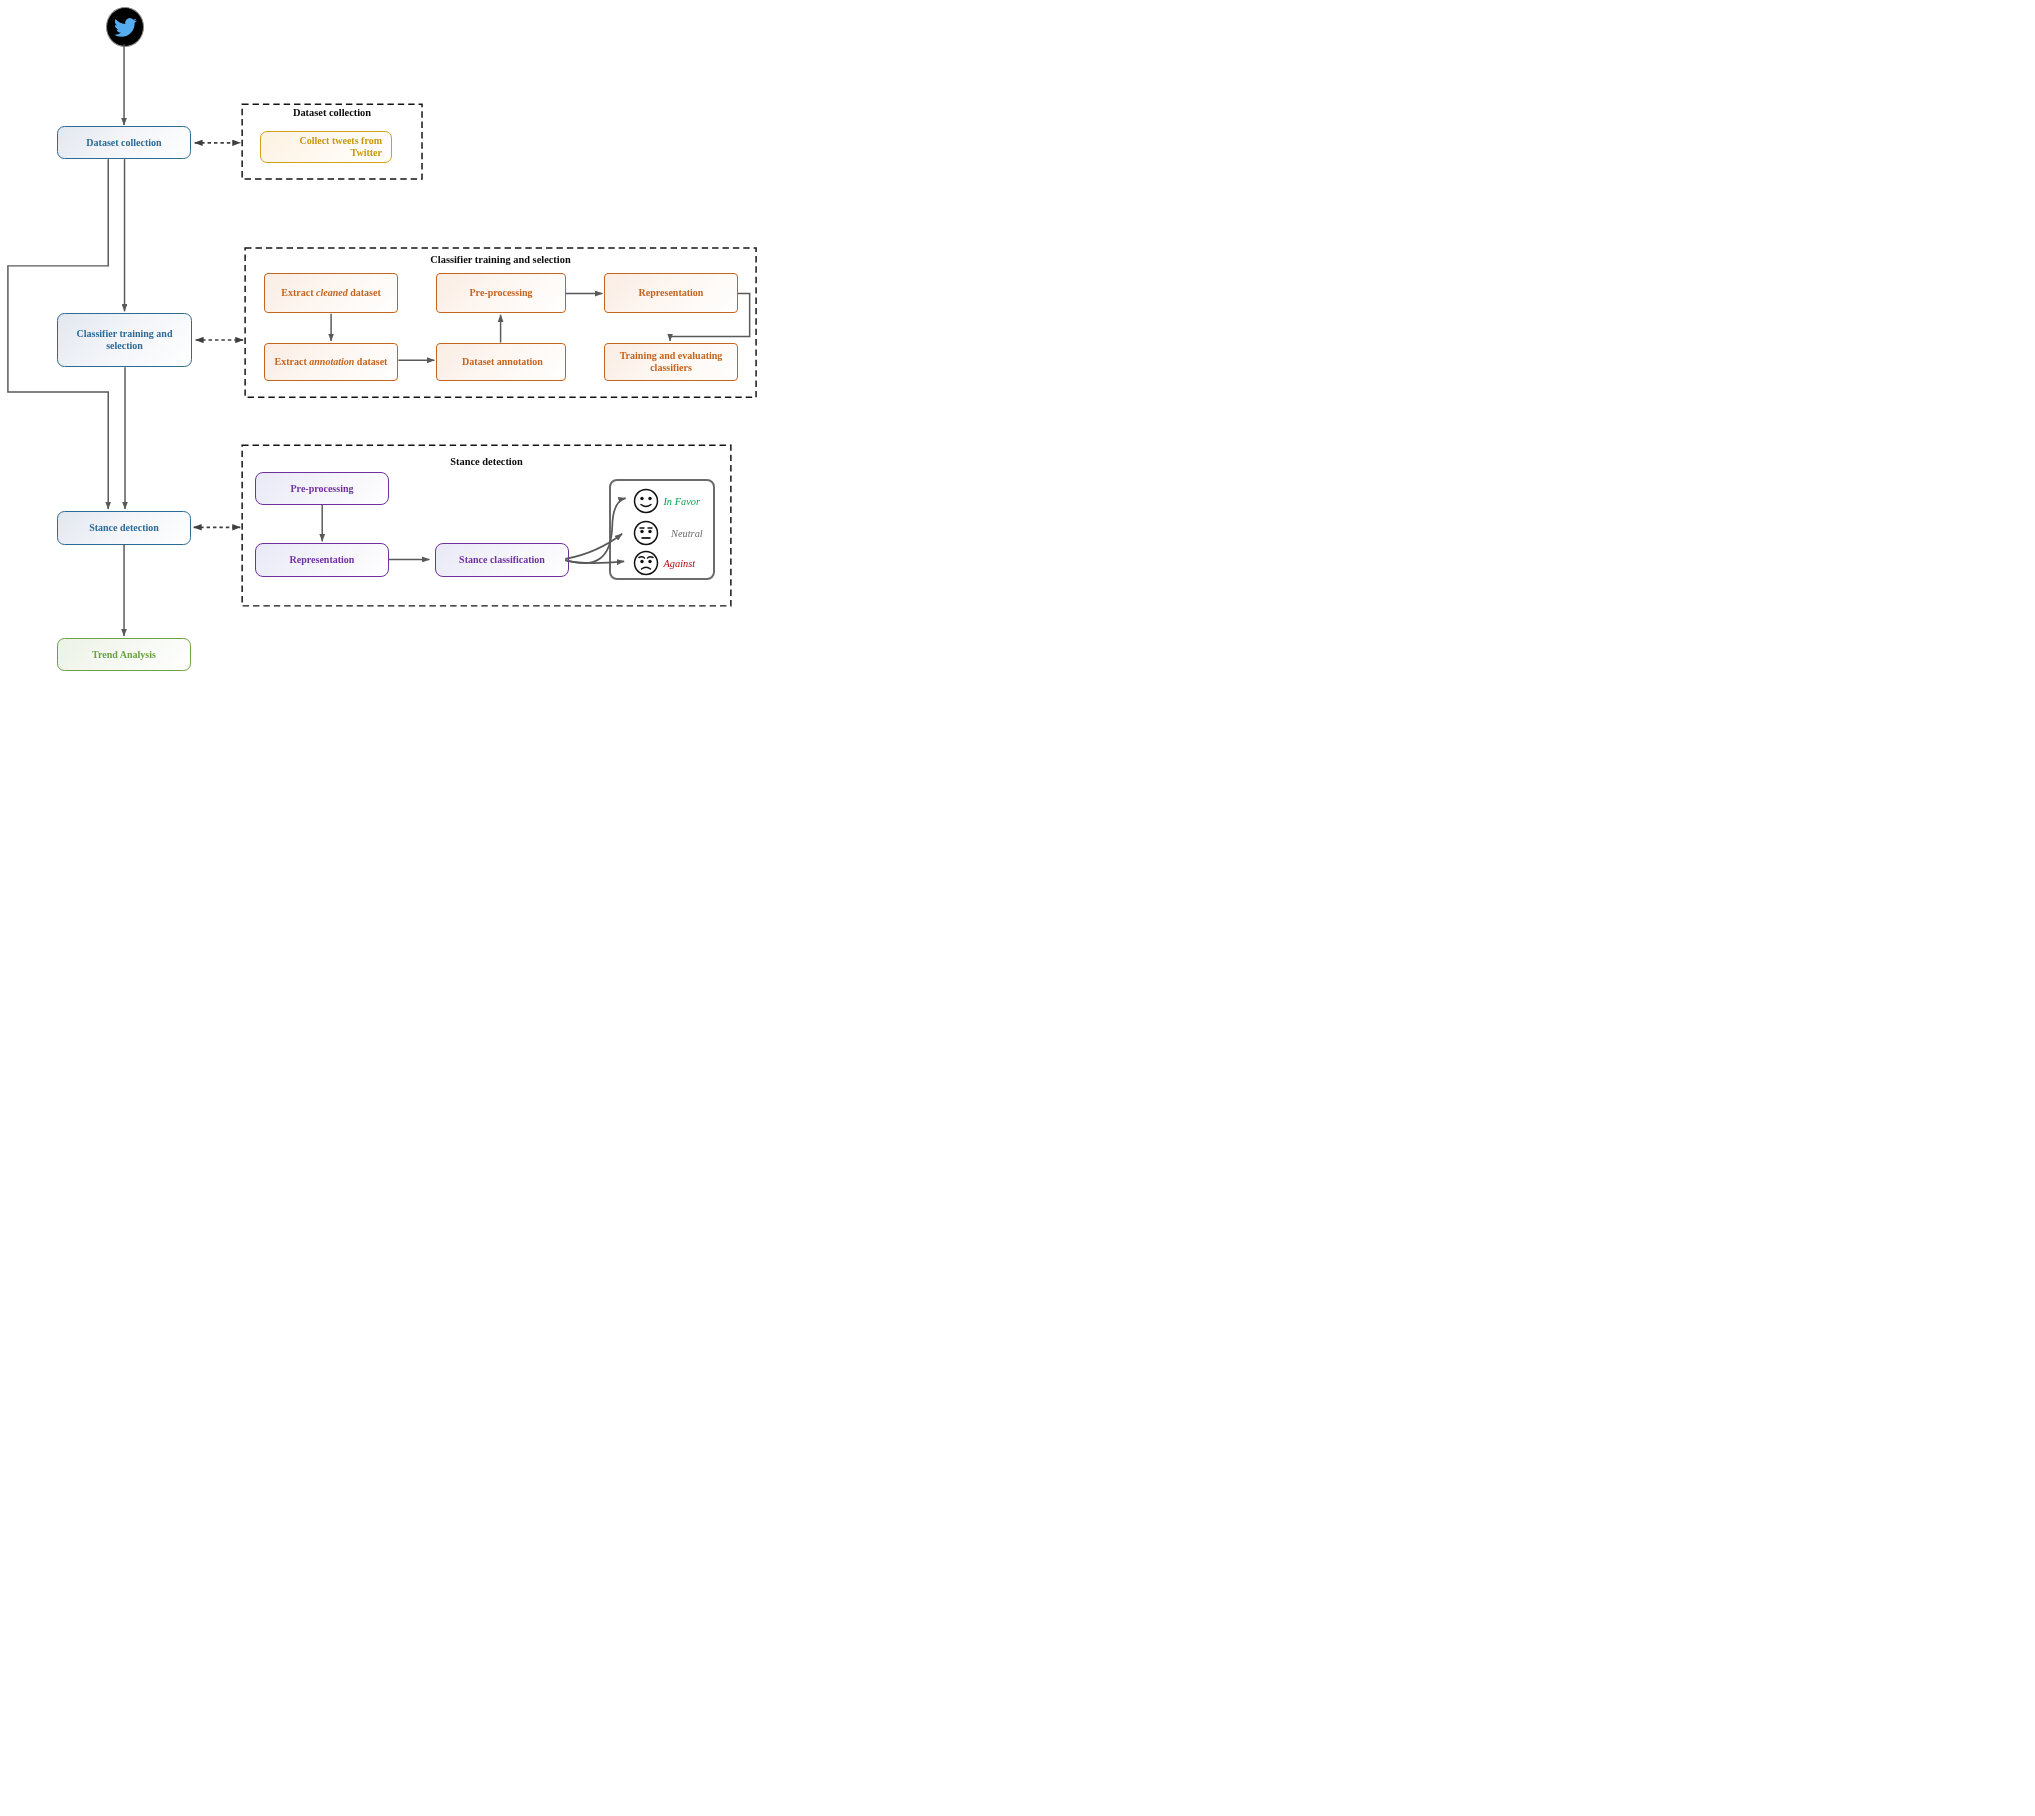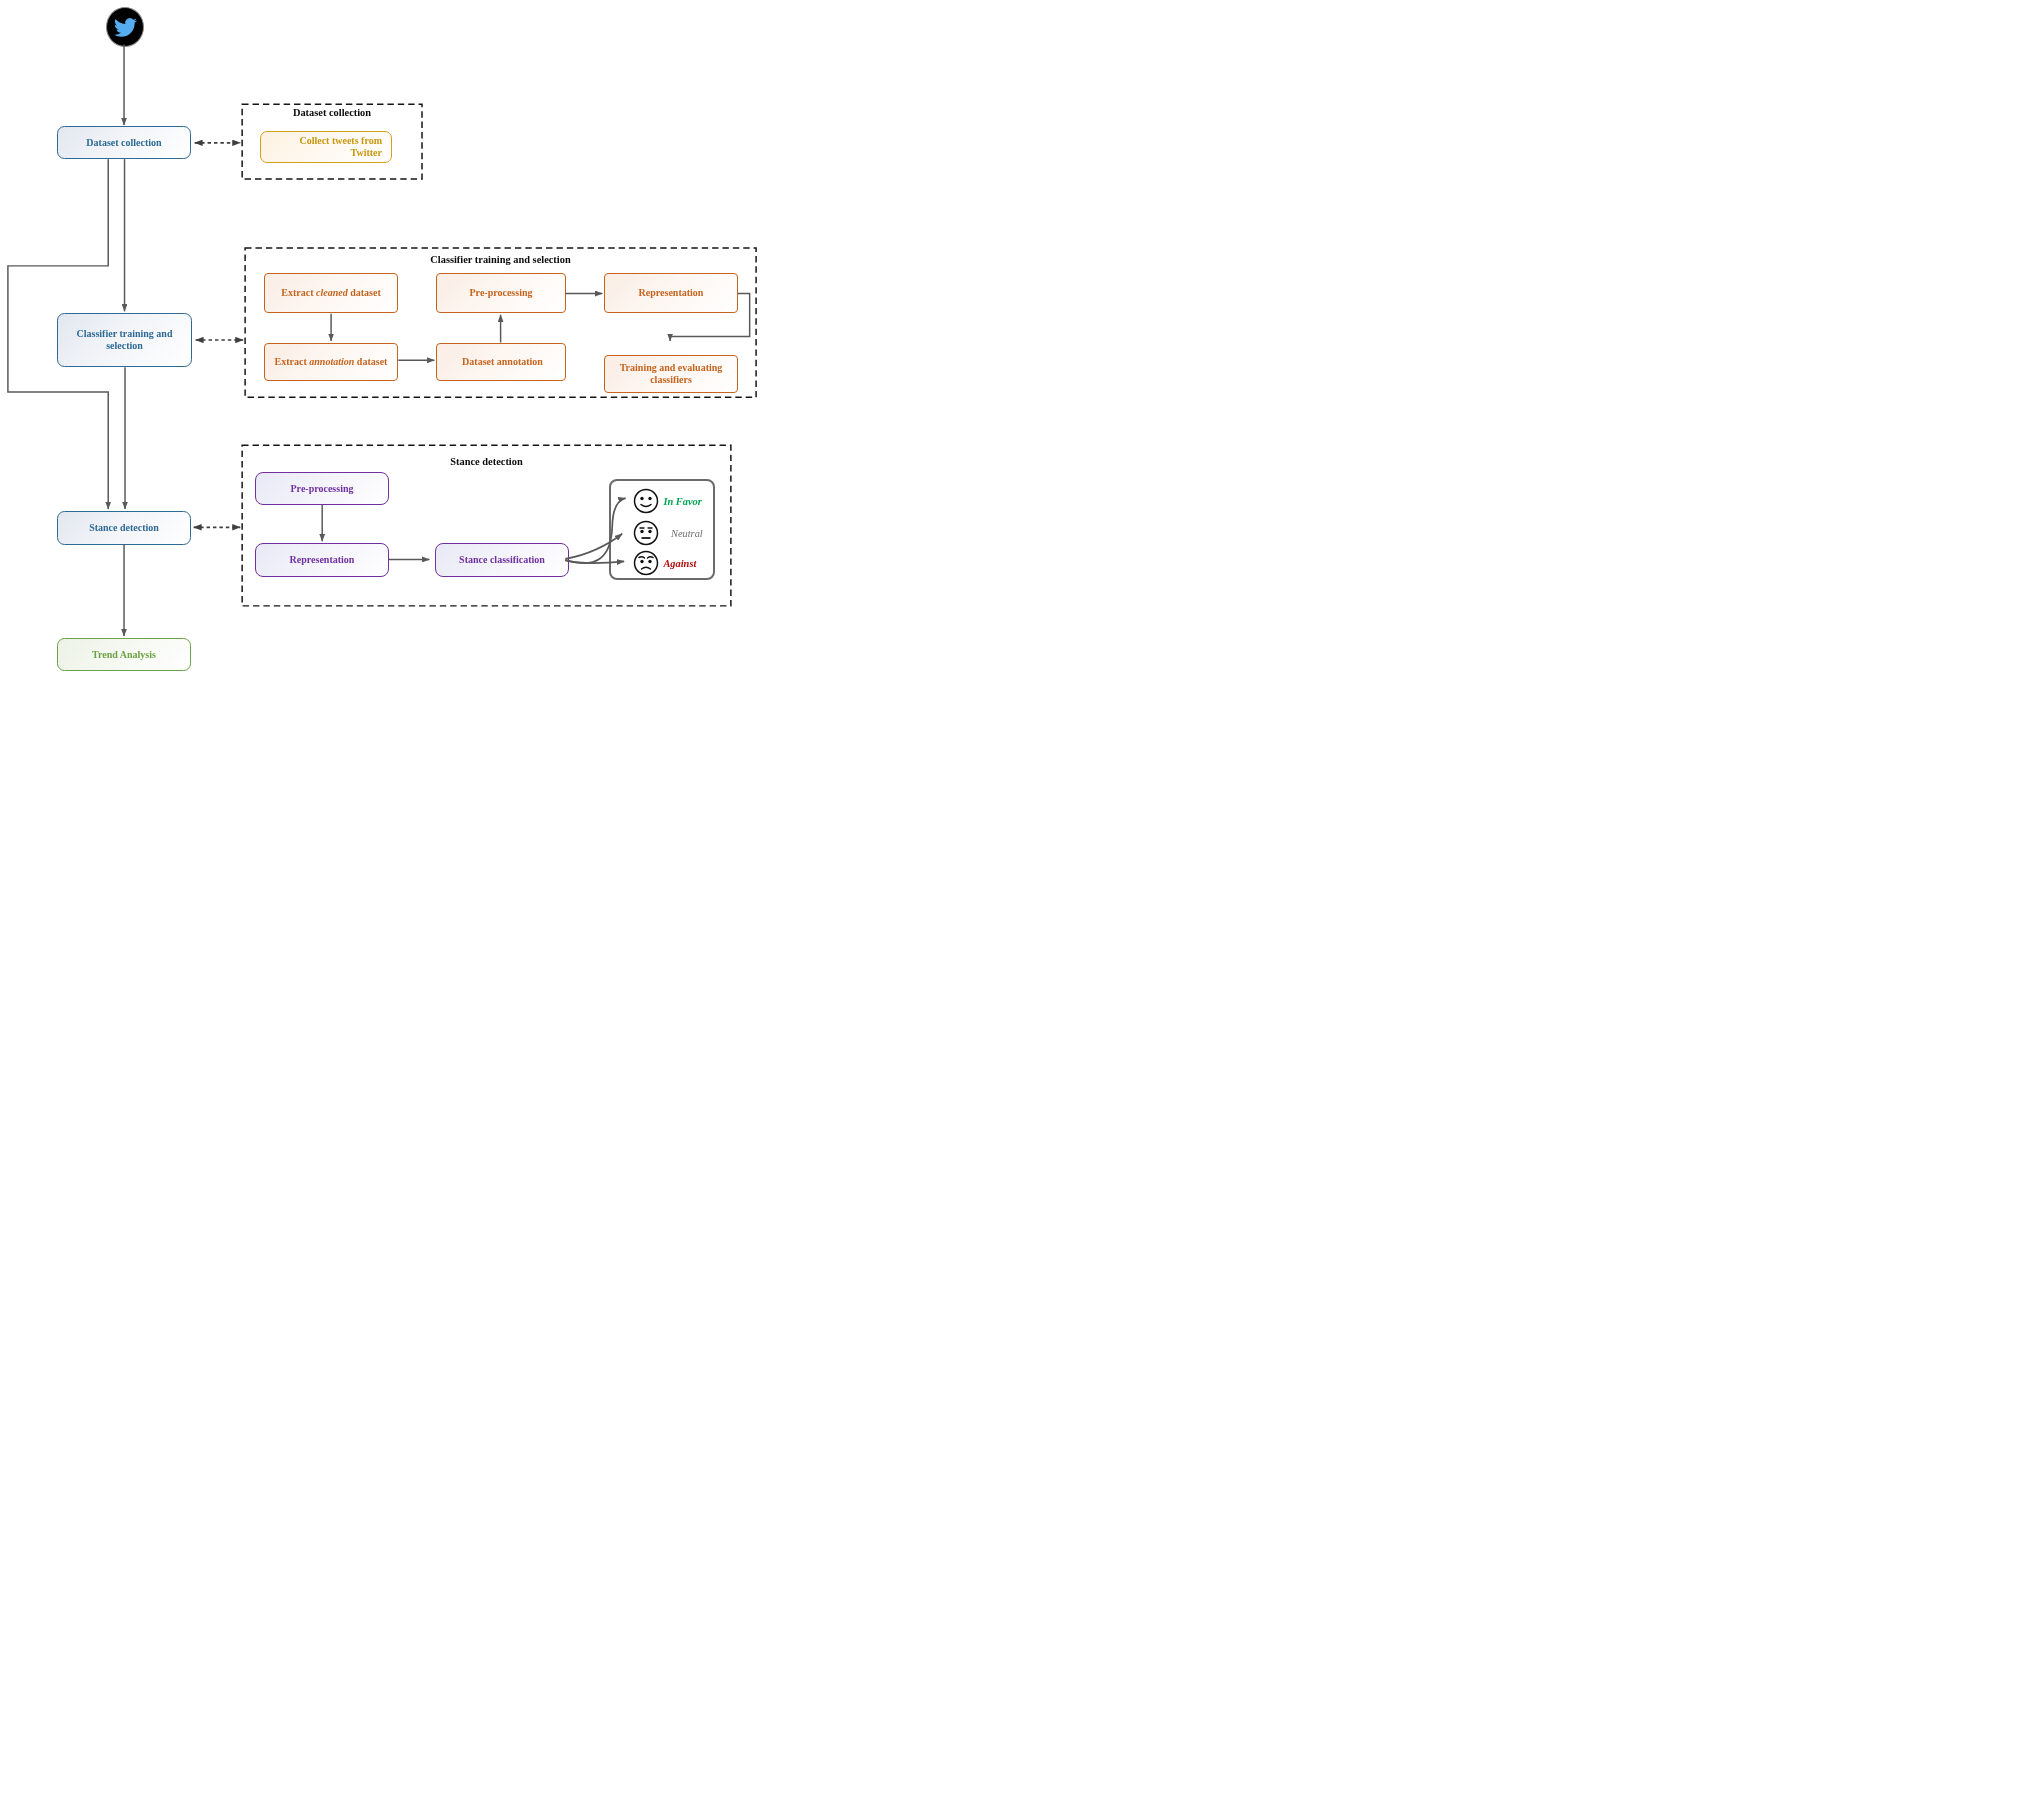--- a/index.html
+++ b/index.html
@@ -22,21 +22,21 @@
   .pad{padding:2px 9px;}
   em{font-style:italic;}
   
   #twitter-badge{position:absolute;left:106px;top:7px;width:36px;height:38px;border-radius:50%;
         background:#000000;border:1px solid #8a8a8a;display:flex;align-items:center;justify-content:center;z-index:3;}
   
   #outcome-panel{position:absolute;left:609px;top:479px;width:106px;height:101px;border:2.5px solid #6b6b6b;
         border-radius:8px;background:#ffffff;z-index:4;box-sizing:border-box;}
   .outcome-row{position:absolute;left:0;display:flex;align-items:center;}
   .outcome-label{font-size:10.4px;font-style:italic;margin-left:4.4px;white-space:nowrap;}
-  .w700{font-weight:bold;}
+  .w700{font-weight:normal;}
 </style>
 </head>
 <body>
 
 <div id="page">
 
   <div id="twitter-badge">
     <svg width="23" height="23" viewBox="0 0 24 24">
       <path fill="#55ACEE" d="M23.953 4.57a10 10 0 01-2.825.775 4.958 4.958 0 002.163-2.723c-.951.555-2.005.959-3.127 1.184a4.92 4.92 0 00-8.384 4.482C7.69 8.095 4.067 6.13 1.64 3.162a4.822 4.822 0 00-.666 2.475c0 1.71.87 3.213 2.188 4.096a4.904 4.904 0 01-2.228-.616v.06a4.923 4.923 0 003.946 4.827 4.996 4.996 0 01-2.212.085 4.936 4.936 0 004.604 3.417 9.867 9.867 0 01-6.102 2.105c-.39 0-.779-.023-1.17-.067a13.995 13.995 0 007.557 2.209c9.053 0 13.998-7.496 13.998-13.985 0-.21 0-.42-.015-.63A9.935 9.935 0 0024 4.59z"></path>
     </svg>
@@ -64,21 +64,21 @@
 
   <div class="node orange pad" style="left:604px;top:273px;width:134px;height:40px;">Representation</div>
 
   <div class="node orange pad" style="left:264px;top:343px;width:134px;height:38px;">
       <span>
        <span>Extract </span><em>annotation</em><span> dataset</span></span>
     </div>
 
   <div class="node orange pad" style="left:436px;top:343px;width:130px;height:38px;padding-left:12px;">Dataset annotation</div>
 
-  <div class="node orange pad" style="left:604px;top:355px;width:134px;height:38px;">Training and evaluating classifiers</div>
+  <div class="node orange pad" style="left:604px;top:343px;width:134px;height:38px;">Training and evaluating classifiers</div>
 
   <div class="gtitle" style="left:242px;top:456px;width:489px;">Stance detection</div>
 
   <div class="node purple pad" style="left:255px;top:472px;width:134px;height:33px;">Pre-processing</div>
 
   <div class="node purple pad" style="left:255px;top:543px;width:134px;height:34px;">Representation</div>
 
   <div class="node purple pad" style="left:435px;top:543px;width:134px;height:34px;">Stance classification</div>
 
   <div id="outcome-panel">

